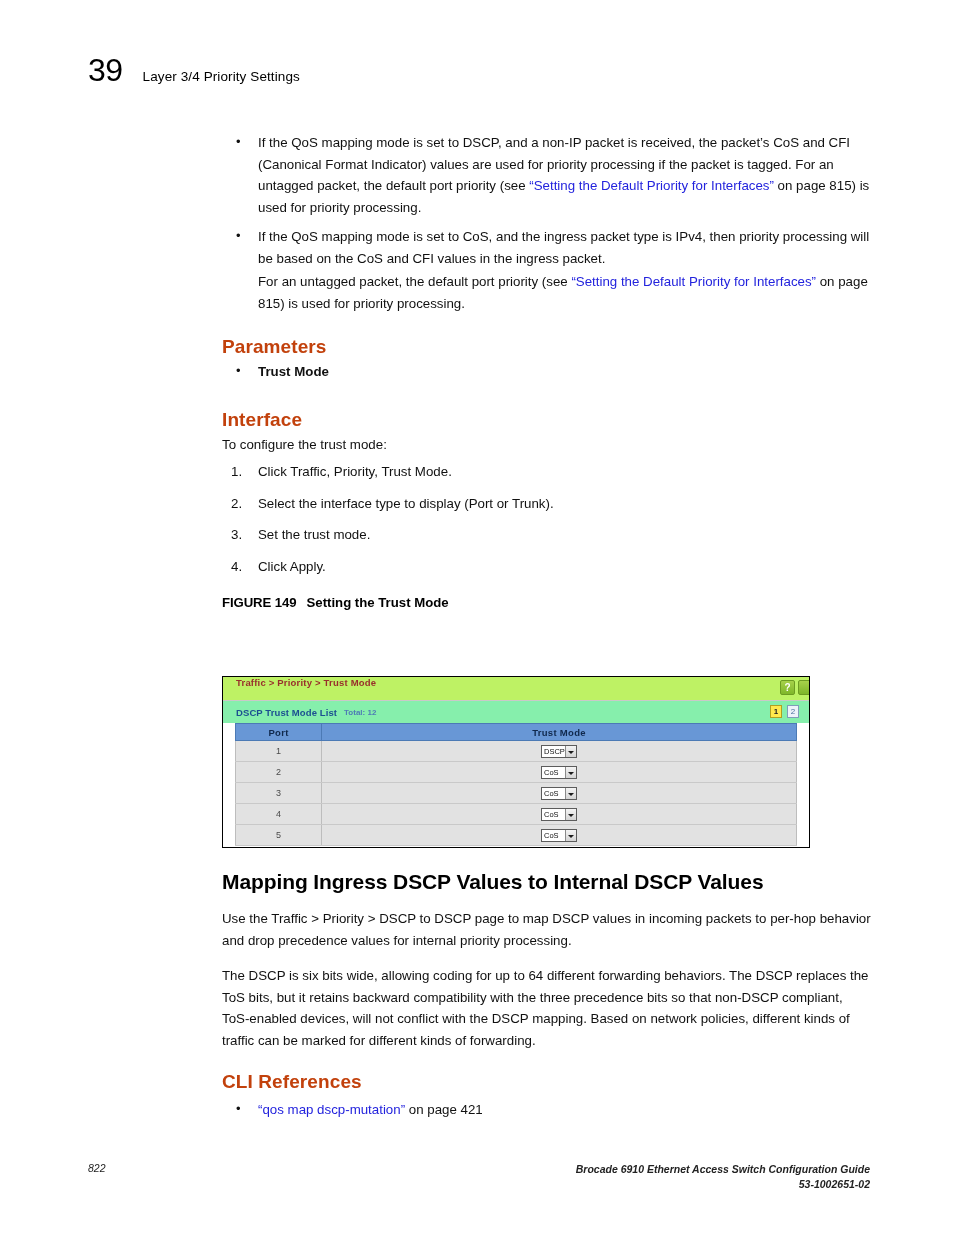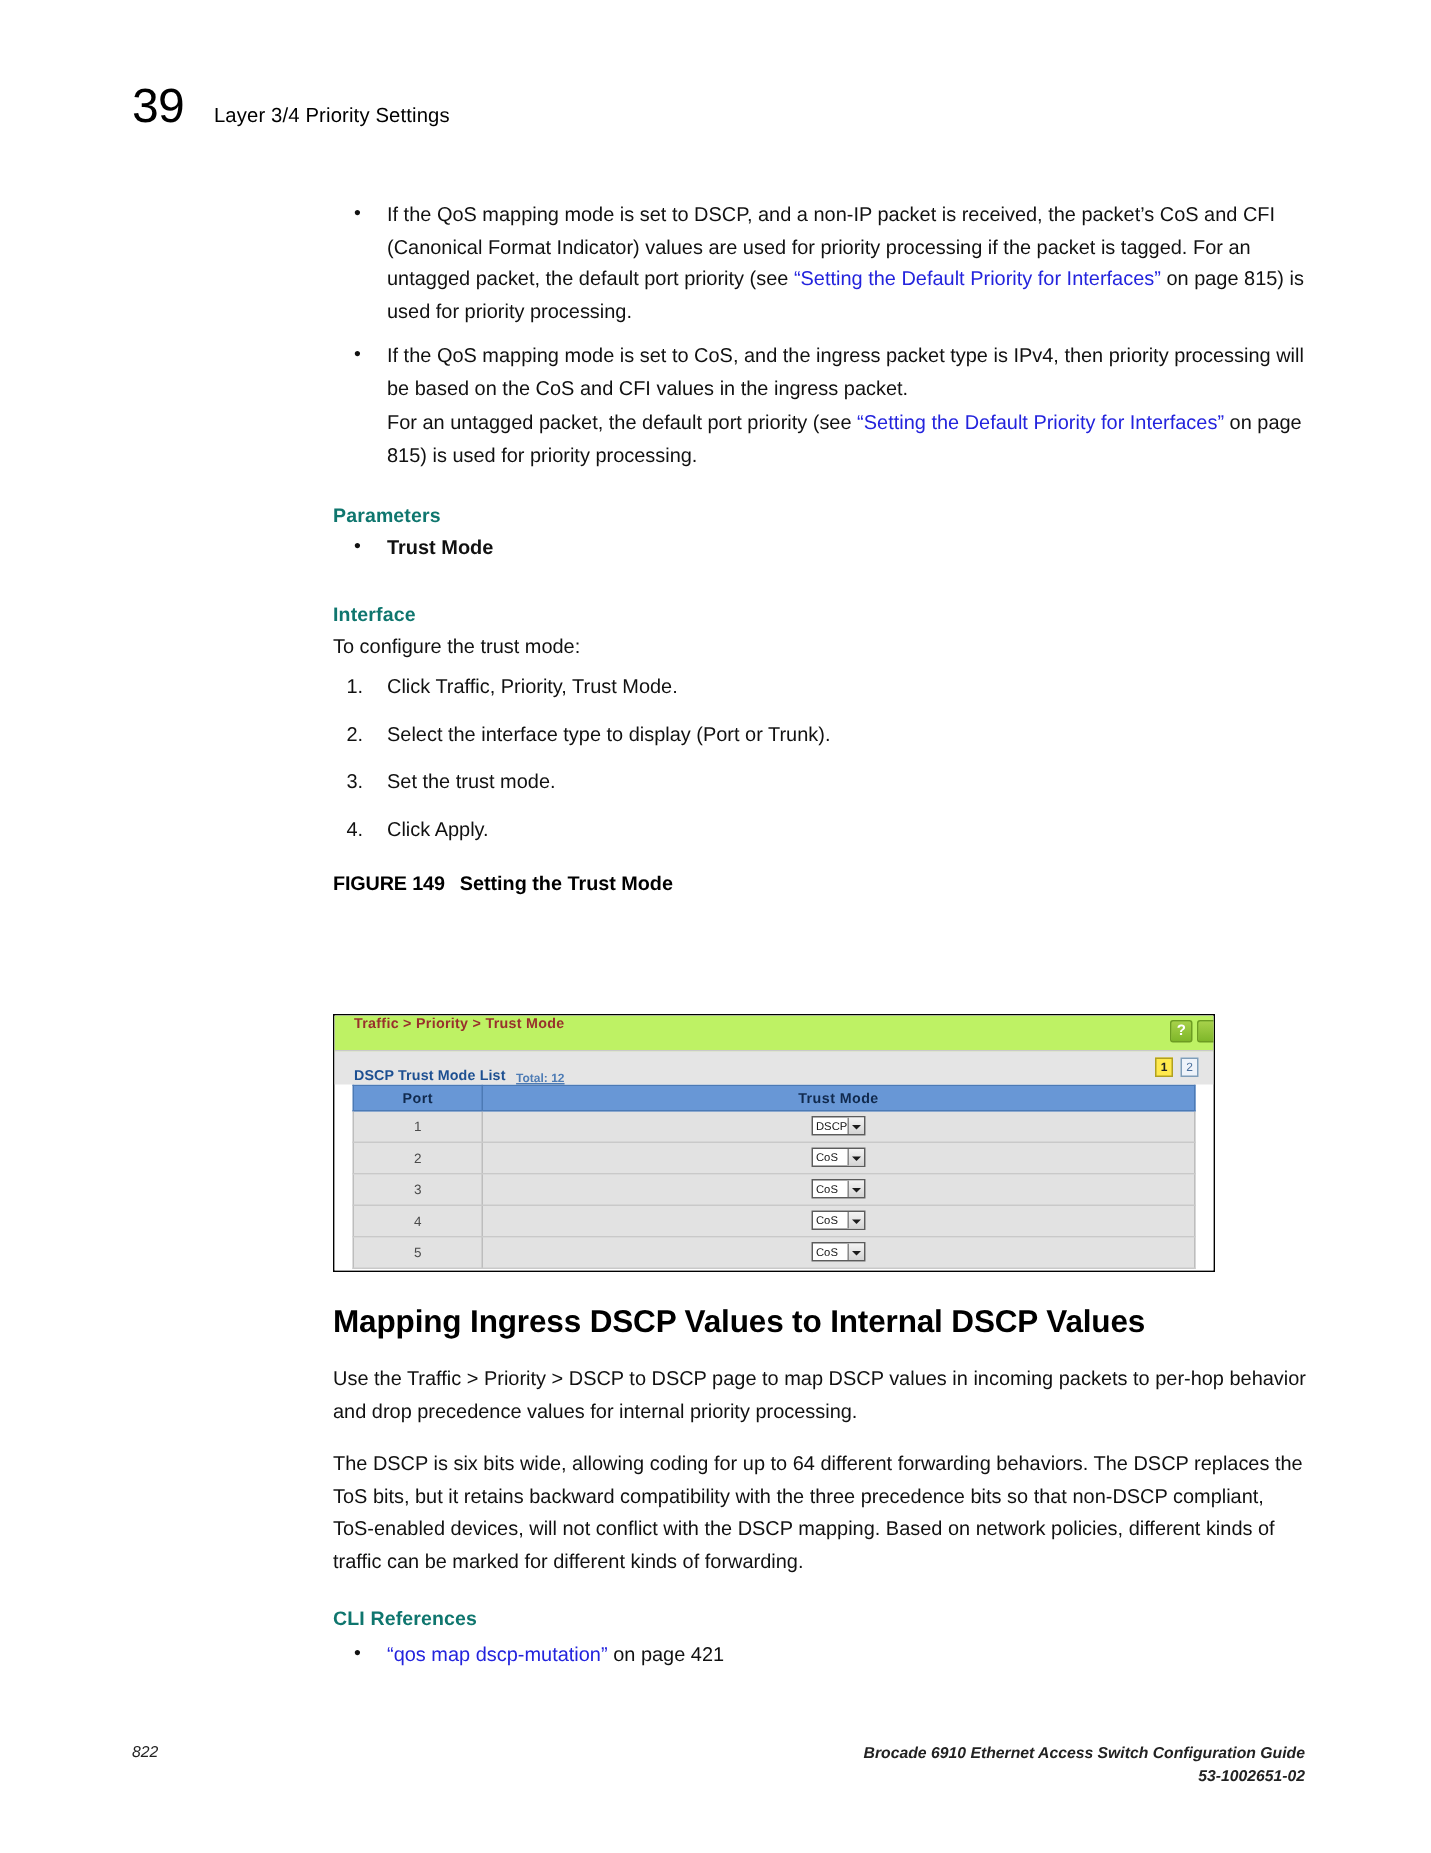--- a/index.html
+++ b/index.html
@@ -95,24 +95,24 @@
   .para-follow {
     margin: 2px 0 0 0;
   }
 
   a.xref, span.xref {
     color: #2323dd;
     text-decoration: none;
   }
 
   h3.section-head {
-    font-size: 13px;
+    font-size: 19px;
     font-weight: bold;
     margin: 22px 0 3px 0;
-    color: #0f766e;
+    color: #c2410c;
     letter-spacing: 0.1px;
   }
 
   ol.numbered {
     list-style: none;
     counter-reset: step;
     margin: 6px 0 0 0;
     padding: 0;
   }
   ol.numbered > li {
@@ -203,36 +203,35 @@
     font-weight: bold;
     line-height: 13px;
     text-align: center;
     font-family: "Liberation Sans", sans-serif;
   }
 
   .list-header {
     position: relative;
     height: 22px;
     display: flex;
-    align-items: flex-end;
+    align-items: center;
     padding-left: 13px;
-    background: #e5e5e5;
+    background: #86efac;
   }
   .list-title {
     font-size: 9.5px;
     font-weight: bold;
     color: #1c4f91;
     letter-spacing: 0.1px;
   }
   .list-total {
     font-size: 8px;
     font-weight: bold;
     color: #4e7cb5;
     margin-left: 7px;
-    text-decoration: underline;
   }
   .pager {
     position: absolute;
     right: 10px;
     top: 4px;
     display: flex;
     gap: 5px;
   }
   .pg {
     width: 12px;

